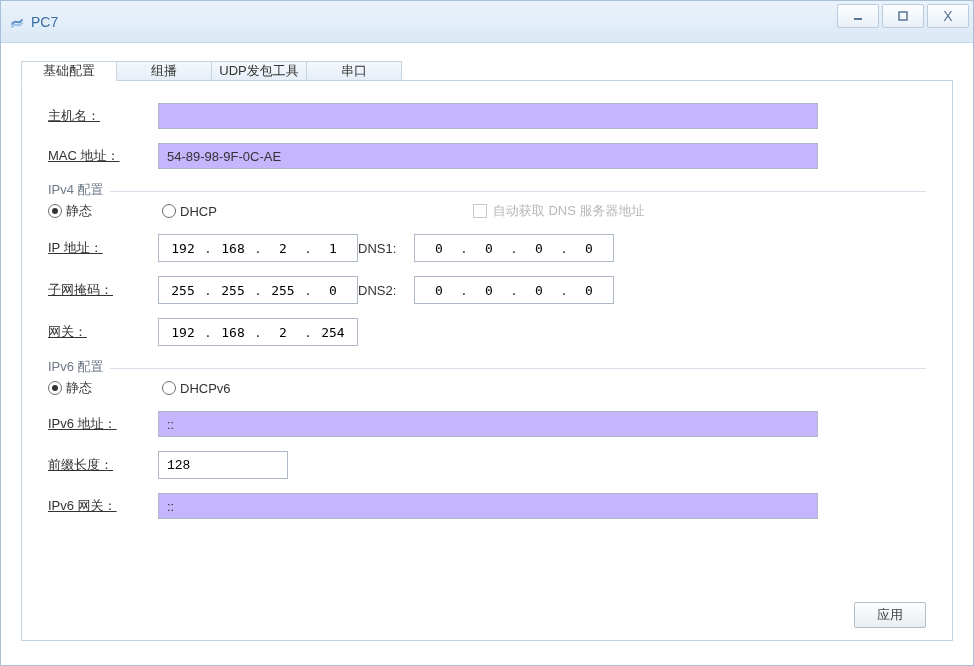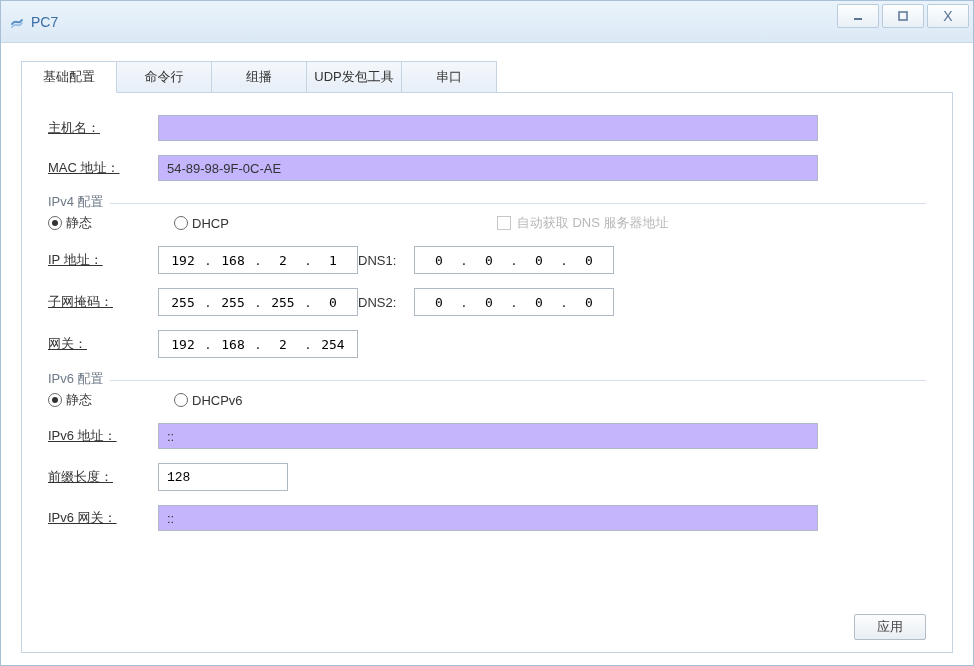--- a/index.html
+++ b/index.html
@@ -65,21 +65,21 @@
       margin-top: 3px;
     }
     .content-area {
       padding: 18px 20px 14px 20px;
     }
     .tabs {
       display: flex;
       border-bottom: 1px solid #c5d4e3;
     }
     .tab {
-      padding: 6px 0;
+      padding: 0 0;
       min-width: 96px;
       text-align: center;
       background: linear-gradient(to bottom, #f4f8fc, #e6eef7);
       border: 1px solid #c5d4e3;
       border-bottom: none;
       margin-right: -1px;
       color: #333;
       font-size: 13px;
       cursor: pointer;
       position: relative;
@@ -137,21 +137,21 @@
       background: #fff;
       position: absolute;
       top: -2px;
       left: 0;
       padding-right: 6px;
     }
     .radio-row {
       display: flex;
       align-items: center;
       margin: 10px 0 14px 0;
-      gap: 16px;
+      gap: 4px;
     }
     .radio-group-left { width: 110px; }
     .radio-opt {
       display: flex;
       align-items: center;
       gap: 4px;
       color: #333;
       cursor: pointer;
       font-size: 13px;
     }
@@ -262,21 +262,20 @@
       </div>
       <div class="win-btn">
         <span style="font-size:14px;color:#5a7494;">X</span>
       </div>
     </div>
   </div>
 
   <div class="content-area">
     <div class="tabs">
       <div class="tab active"><span>基础配置</span></div>
-      <div class="tab"><span>命令行</span></div>
       <div class="tab"><span>组播</span></div>
       <div class="tab"><span>UDP发包工具</span></div>
       <div class="tab"><span>串口</span></div>
     </div>
 
     <div class="tab-body">
 
       <div class="form-row">
         <span class="label">主机名：</span>
         <input class="text-input" value="" style="">

